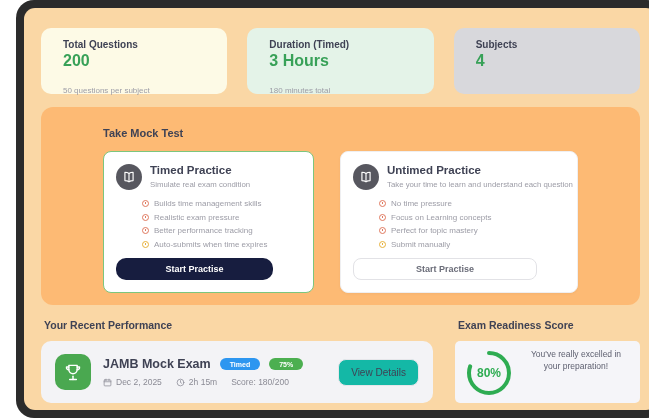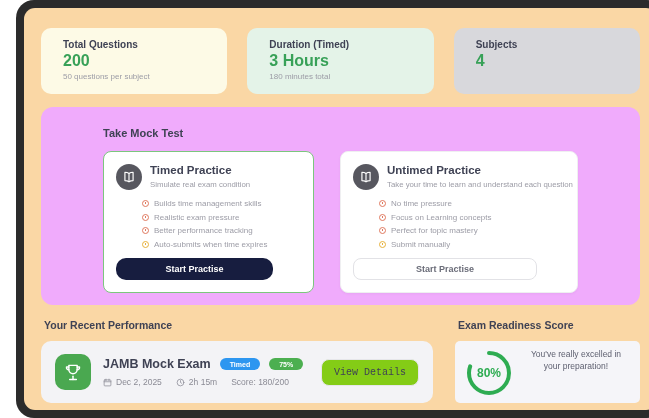--- a/index.html
+++ b/index.html
@@ -14,25 +14,25 @@
   }
 
   
   .stats-row { display:flex; gap:20px; }
   .stat-card { flex:1; height:66px; border-radius:10px; padding:11px 22px; }
   .stat-card.cream { background:#FDFAE6; }
   .stat-card.mint  { background:#E4F3E8; }
   .stat-card.gray  { background:#D8D8DC; }
   .stat-label { font-size:10px; font-weight:700; color:#3F4254; }
   .stat-value { font-size:16px; font-weight:700; color:#38A158; margin-top:2px; }
-  .stat-note  { font-size:8px; color:#9C9CA6; margin-top:2px; }
+  .stat-note  { font-size:8px; color:#9C9CA6; margin-top:16px; }
 
   
   .mock-panel {
-    margin-top:13px; background:#f0abfc; border-radius:12px;
+    margin-top:13px; background:#fdba74; border-radius:12px;
     height:198px; padding:20px 62px 16px 62px;
   }
   .panel-title { font-size:11px; font-weight:700; color:#3F4254; margin-bottom:12px; }
   .practice-row { display:flex; gap:26px; }
   .practice-card { background:#ffffff; border-radius:8px; padding:12px 12px 12px 12px; }
   .practice-card.timed { width:215px; border:1px solid #7CC67E; }
   .practice-card.untimed { width:238px; border:1px solid #EFEFF1; box-shadow:0 1px 3px rgba(0,0,0,0.04); }
   .pc-head { display:flex; gap:8px; align-items:flex-start; }
   .pc-icon {
     width:26px; height:26px; border-radius:50%; background:#57575F; flex:0 0 auto;
@@ -69,22 +69,22 @@
   }
   .perf-info { margin-left:12px; }
   .perf-row1 { display:flex; align-items:center; gap:9px; }
   .exam-name { font-size:12.5px; font-weight:700; color:#3F4254; white-space:nowrap; }
   .badge { font-size:7px; font-weight:700; color:#fff; padding:2.5px 10px; border-radius:9px; }
   .badge.blue { background:#2D96F0; }
   .badge.green { background:#4CAF50; }
   .perf-row2 { display:flex; align-items:flex-start; gap:14px; margin-top:6px; }
   .meta { display:flex; align-items:center; gap:4px; font-size:8.5px; color:#8B8B95; }
   .view-btn {
-    margin-left:auto; background:#84cc16; border:1px solid #E6E6EA; border-radius:8px;
-    padding:7px 12px; font-size:10px; color:#3F4254; font-family:Liberation Mono, monospace; cursor:pointer; white-space:nowrap;
+    margin-left:auto; background:#14b8a6; border:1px solid #E6E6EA; border-radius:8px;
+    padding:7px 12px; font-size:10px; color:#3F4254; font-family:Liberation Sans, sans-serif; cursor:pointer; white-space:nowrap;
   }
 
   .ready-card {
     background:#F5F5F9; border-radius:5px; height:62px;
     display:flex; align-items:flex-start; gap:9px; padding:8px 10px;
   }
   .ring-wrap { position:relative; width:48px; height:48px; flex:0 0 auto; }
   .ring-label {
     position:absolute; inset:0; display:flex; align-items:center; justify-content:center;
     font-size:12px; font-weight:800; color:#2EAC52;

